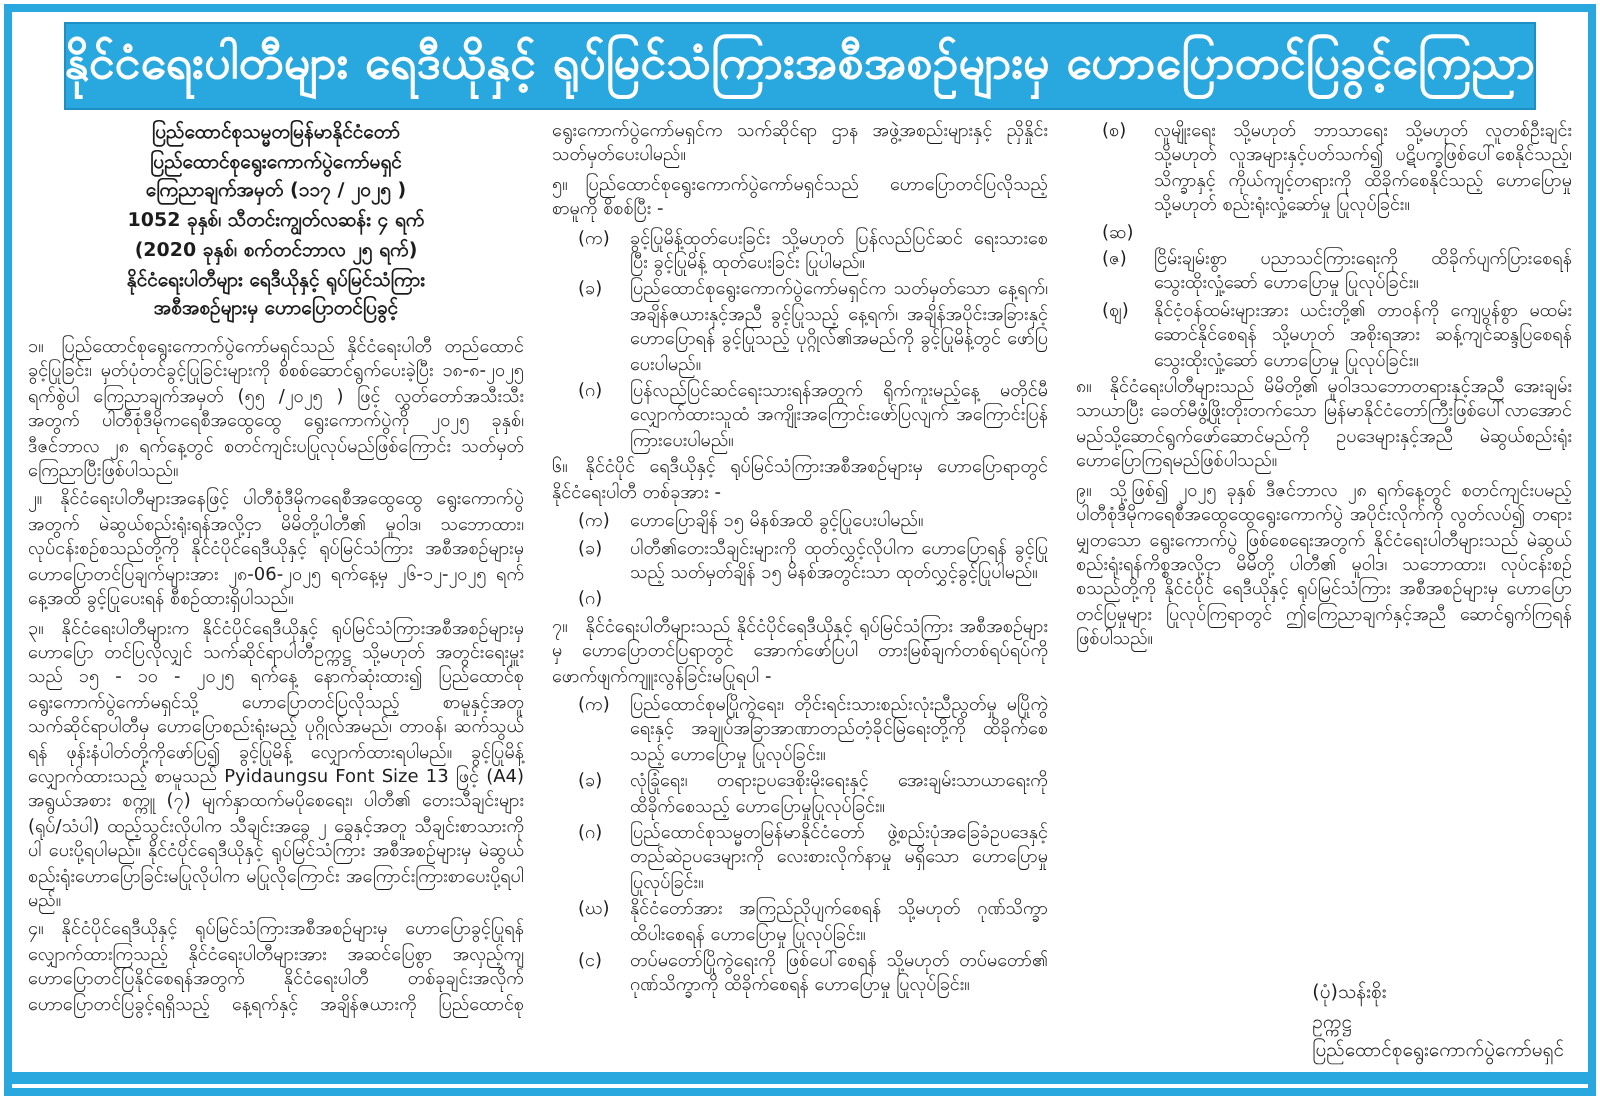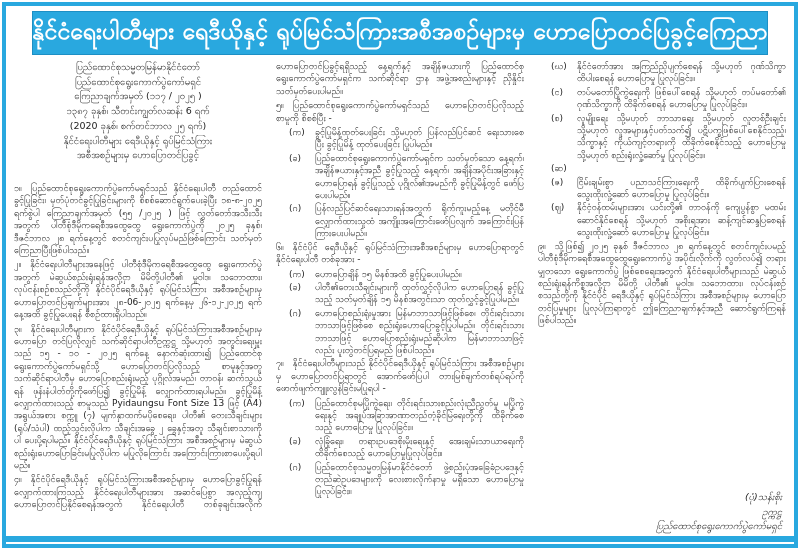--- a/index.html
+++ b/index.html
@@ -24,33 +24,33 @@
   .content{
     position:absolute;top:60px;left:14px;right:14px;bottom:24px;
   }
   .doc-flow{
     column-count:3;column-gap:14px;column-fill:auto;
     height:462px;overflow:hidden;
     font-size:9px;line-height:1.38;color:#1c1c1c;
     text-align:justify;
   }
   .letterhead{
-    text-align:center;font-weight:normal;font-size:9.5px;line-height:1.55;
-    margin-bottom:19px;break-inside:avoid;
+    text-align:center;font-weight:bold;font-size:9.5px;line-height:1.55;
+    margin-bottom:5px;break-inside:avoid;
   }
   .letterhead div{margin:0;}
   .para{margin:0 0 2px 0;}
   .pnum{padding-right:9px;}
   .subitem{display:flex;margin-left:13px;margin-bottom:1px;}
   .sub-label{flex:0 0 26px;}
   .sub-text{flex:1;text-align:justify;}
   .signature{
     position:absolute;right:18px;bottom:16px;
-    text-align:right;font-size:9.5px;line-height:1.55;color:#1c1c1c;
-    background:#ffffff;padding-left:6px;font-style:italic;
+    text-align:left;font-size:9.5px;line-height:1.55;color:#1c1c1c;
+    background:#ffffff;padding-left:6px;
   }
   .bottom-rule{
     position:absolute;left:6px;right:6px;bottom:8px;height:6px;
     background:var(--cyan);
   }
 </style>
 </head>
 <body style="--cyan: #29a8df;">
 
 <div class="frame"></div>
@@ -58,21 +58,21 @@
 <div class="banner">
   <span>နိုင်ငံရေးပါတီများ ရေဒီယိုနှင့် ရုပ်မြင်သံကြားအစီအစဉ်များမှ ဟောပြောတင်ပြခွင့်ကြေညာ</span>
 </div>
 
 <div class="content">
   <div class="doc-flow" id="doc-flow">
     <div class="letterhead" id="letterhead">
         <div>ပြည်ထောင်စုသမ္မတမြန်မာနိုင်ငံတော်</div>
         <div>ပြည်ထောင်စုရွေးကောက်ပွဲကော်မရှင်</div>
         <div>ကြေညာချက်အမှတ် (၁၁၇ / ၂၀၂၅ )</div>
-        <div>၁၃၈၇ ခုနှစ်၊ သီတင်းကျွတ်လဆန်း 6 ရက်</div>
+        <div>1052 ခုနှစ်၊ သီတင်းကျွတ်လဆန်း ၄ ရက်</div>
         <div>(2020 ခုနှစ်၊ စက်တင်ဘာလ ၂၅ ရက်)</div>
         <div>နိုင်ငံရေးပါတီများ ရေဒီယိုနှင့် ရုပ်မြင်သံကြား</div>
         <div>အစီအစဉ်များမှ ဟောပြောတင်ပြခွင့်</div>
       </div>
   <div class="para"><span class="pnum">၁။</span><span>ပြည်ထောင်စုရွေးကောက်ပွဲကော်မရှင်သည် နိုင်ငံရေးပါတီ တည်ထောင်ခွင့်ပြုခြင်း၊ မှတ်ပုံတင်ခွင့်ပြုခြင်းများကို စိစစ်ဆောင်ရွက်ပေးခဲ့ပြီး ၁၈-၈-၂၀၂၅ ရက်စွဲပါ ကြေညာချက်အမှတ် (၅၅ /၂၀၂၅ ) ဖြင့် လွှတ်တော်အသီးသီးအတွက် ပါတီစုံဒီမိုကရေစီအထွေထွေ ရွေးကောက်ပွဲကို ၂၀၂၅ ခုနှစ်၊ ဒီဇင်ဘာလ ၂၈ ရက်နေ့တွင် စတင်ကျင်းပပြုလုပ်မည်ဖြစ်ကြောင်း သတ်မှတ်ကြေညာပြီးဖြစ်ပါသည်။</span></div>
       <div class="para"><span class="pnum">၂။</span><span>နိုင်ငံရေးပါတီများအနေဖြင့် ပါတီစုံဒီမိုကရေစီအထွေထွေ ရွေးကောက်ပွဲအတွက် မဲဆွယ်စည်းရုံးရန်အလို့ငှာ မိမိတို့ပါတီ၏ မူဝါဒ၊ သဘောထား၊ လုပ်ငန်းစဉ်စသည်တို့ကို နိုင်ငံပိုင်ရေဒီယိုနှင့် ရုပ်မြင်သံကြား အစီအစဉ်များမှ ဟောပြောတင်ပြချက်များအား ၂၈-06-၂၀၂၅ ရက်နေ့မှ ၂၆-၁၂-၂၀၂၅ ရက်နေ့အထိ ခွင့်ပြုပေးရန် စီစဉ်ထားရှိပါသည်။</span></div>
       <div class="para"><span class="pnum">၃။</span><span>နိုင်ငံရေးပါတီများက နိုင်ငံပိုင်ရေဒီယိုနှင့် ရုပ်မြင်သံကြားအစီအစဉ်များမှ ဟောပြော တင်ပြလိုလျှင် သက်ဆိုင်ရာပါတီဥက္ကဋ္ဌ သို့မဟုတ် အတွင်းရေးမှူးသည် ၁၅ - ၁၀ - ၂၀၂၅ ရက်နေ့ နောက်ဆုံးထား၍ ပြည်ထောင်စုရွေးကောက်ပွဲကော်မရှင်သို့ ဟောပြောတင်ပြလိုသည့် စာမူနှင့်အတူ သက်ဆိုင်ရာပါတီမှ ဟောပြောစည်းရုံးမည့် ပုဂ္ဂိုလ်အမည်၊ တာဝန်၊ ဆက်သွယ်ရန် ဖုန်းနံပါတ်တို့ကိုဖော်ပြ၍ ခွင့်ပြုမိန့် လျှောက်ထားရပါမည်။ ခွင့်ပြုမိန့် လျှောက်ထားသည့် စာမူသည် Pyidaungsu Font Size 13 ဖြင့် (A4) အရွယ်အစား စက္ကူ (၇) မျက်နှာထက်မပိုစေရေး၊ ပါတီ၏ တေးသီချင်းများ (ရုပ်/သံပါ) ထည့်သွင်းလိုပါက သီချင်းအခွေ ၂ ခွေနှင့်အတူ သီချင်းစာသားကိုပါ ပေးပို့ရပါမည်။ နိုင်ငံပိုင်ရေဒီယိုနှင့် ရုပ်မြင်သံကြား အစီအစဉ်များမှ မဲဆွယ်စည်းရုံးဟောပြောခြင်းမပြုလိုပါက မပြုလိုကြောင်း အကြောင်းကြားစာပေးပို့ရပါမည်။</span></div>
       <div class="para"><span class="pnum">၄။</span><span>နိုင်ငံပိုင်ရေဒီယိုနှင့် ရုပ်မြင်သံကြားအစီအစဉ်များမှ ဟောပြောခွင့်ပြုရန် လျှောက်ထားကြသည့် နိုင်ငံရေးပါတီများအား အဆင်ပြေစွာ အလှည့်ကျ ဟောပြောတင်ပြနိုင်စေရန်အတွက် နိုင်ငံရေးပါတီ တစ်ခုချင်းအလိုက် ဟောပြောတင်ပြခွင့်ရရှိသည့် နေ့ရက်နှင့် အချိန်ဇယားကို ပြည်ထောင်စုရွေးကောက်ပွဲကော်မရှင်က သက်ဆိုင်ရာ ဌာန အဖွဲ့အစည်းများနှင့် ညှိနှိုင်းသတ်မှတ်ပေးပါမည်။</span></div>
       <div class="para"><span class="pnum">၅။</span><span>ပြည်ထောင်စုရွေးကောက်ပွဲကော်မရှင်သည် ဟောပြောတင်ပြလိုသည့်စာမူကို စိစစ်ပြီး -</span></div>
       <div class="subitem">
@@ -91,21 +91,20 @@
       <div class="subitem">
         <span class="sub-label">(က)</span>
         <span class="sub-text">ဟောပြောချိန် ၁၅ မိနစ်အထိ ခွင့်ပြုပေးပါမည်။</span>
       </div>
       <div class="subitem">
         <span class="sub-label">(ခ)</span>
         <span class="sub-text">ပါတီ၏တေးသီချင်းများကို ထုတ်လွှင့်လိုပါက ဟောပြောရန် ခွင့်ပြုသည့် သတ်မှတ်ချိန် ၁၅ မိနစ်အတွင်းသာ ထုတ်လွှင့်ခွင့်ပြုပါမည်။</span>
       </div>
       <div class="subitem">
         <span class="sub-label">(ဂ)</span>
-        <span class="sub-text">ဟောပြောစည်းရုံးမှုအား မြန်မာဘာသာဖြင့်ဖြစ်စေ၊ တိုင်းရင်းသားဘာသာဖြင့်ဖြစ်စေ စည်းရုံးဟောပြောခွင့်ပြုပါမည်။ တိုင်းရင်းသားဘာသာဖြင့် ဟောပြောစည်းရုံးမည်ဆိုပါက မြန်မာဘာသာဖြင့်လည်း ပူးတွဲတင်ပြရမည် ဖြစ်ပါသည်။</span>
       </div>
       <div class="para"><span class="pnum">၇။</span><span>နိုင်ငံရေးပါတီများသည် နိုင်ငံပိုင်ရေဒီယိုနှင့် ရုပ်မြင်သံကြား အစီအစဉ်များမှ ဟောပြောတင်ပြရာတွင် အောက်ဖော်ပြပါ တားမြစ်ချက်တစ်ရပ်ရပ်ကို ဖောက်ဖျက်ကျူးလွန်ခြင်းမပြုရပါ -</span></div>
       <div class="subitem">
         <span class="sub-label">(က)</span>
         <span class="sub-text">ပြည်ထောင်စုမပြိုကွဲရေး၊ တိုင်းရင်းသားစည်းလုံးညီညွတ်မှု မပြိုကွဲရေးနှင့် အချုပ်အခြာအာဏာတည်တံ့ခိုင်မြဲရေးတို့ကို ထိခိုက်စေသည့် ဟောပြောမှု ပြုလုပ်ခြင်း။</span>
       </div>
       <div class="subitem">
         <span class="sub-label">(ခ)</span>
         <span class="sub-text">လုံခြုံရေး၊ တရားဥပဒေစိုးမိုးရေးနှင့် အေးချမ်းသာယာရေးကို ထိခိုက်စေသည့် ဟောပြောမှုပြုလုပ်ခြင်း။</span>
       </div>
@@ -129,20 +128,21 @@
         <span class="sub-label">(ဆ)</span>
       </div>
       <div class="subitem">
         <span class="sub-label">(ဇ)</span>
         <span class="sub-text">ငြိမ်းချမ်းစွာ ပညာသင်ကြားရေးကို ထိခိုက်ပျက်ပြားစေရန် သွေးထိုးလှုံ့ဆော် ဟောပြောမှု ပြုလုပ်ခြင်း။</span>
       </div>
       <div class="subitem">
         <span class="sub-label">(ဈ)</span>
         <span class="sub-text">နိုင်ငံ့ဝန်ထမ်းများအား ယင်းတို့၏ တာဝန်ကို ကျေပွန်စွာ မထမ်းဆောင်နိုင်စေရန် သို့မဟုတ် အစိုးရအား ဆန့်ကျင်ဆန္ဒပြစေရန် သွေးထိုးလှုံ့ဆော် ဟောပြောမှု ပြုလုပ်ခြင်း။</span>
       </div>
+      <div class="para"><span class="pnum">၈။</span><span>နိုင်ငံရေးပါတီများသည် မိမိတို့၏ မူဝါဒသဘောတရားနှင့်အညီ အေးချမ်းသာယာပြီး ခေတ်မီဖွံ့ဖြိုးတိုးတက်သော မြန်မာနိုင်ငံတော်ကြီးဖြစ်ပေါ်လာအောင် မည်သို့ဆောင်ရွက်ဖော်ဆောင်မည်ကို ဥပဒေများနှင့်အညီ မဲဆွယ်စည်းရုံး ဟောပြောကြရမည်ဖြစ်ပါသည်။</span></div>
       <div class="para"><span class="pnum">၉။</span><span>သို့ဖြစ်၍ ၂၀၂၅ ခုနှစ် ဒီဇင်ဘာလ ၂၈ ရက်နေ့တွင် စတင်ကျင်းပမည့် ပါတီစုံဒီမိုကရေစီအထွေထွေရွေးကောက်ပွဲ အပိုင်းလိုက်ကို လွတ်လပ်၍ တရားမျှတသော ရွေးကောက်ပွဲ ဖြစ်စေရေးအတွက် နိုင်ငံရေးပါတီများသည် မဲဆွယ်စည်းရုံးရန်ကိစ္စအလို့ငှာ မိမိတို့ ပါတီ၏ မူဝါဒ၊ သဘောထား၊ လုပ်ငန်းစဉ် စသည်တို့ကို နိုင်ငံပိုင် ရေဒီယိုနှင့် ရုပ်မြင်သံကြား အစီအစဉ်များမှ ဟောပြောတင်ပြမှုများ ပြုလုပ်ကြရာတွင် ဤကြေညာချက်နှင့်အညီ ဆောင်ရွက်ကြရန် ဖြစ်ပါသည်။</span></div>
     </div>
 </div>
 
 <div class="signature">
   <div>(ပုံ)သန်းစိုး</div>
   <div>ဥက္ကဋ္ဌ</div>
   <div>ပြည်ထောင်စုရွေးကောက်ပွဲကော်မရှင်</div>
 </div>
 

